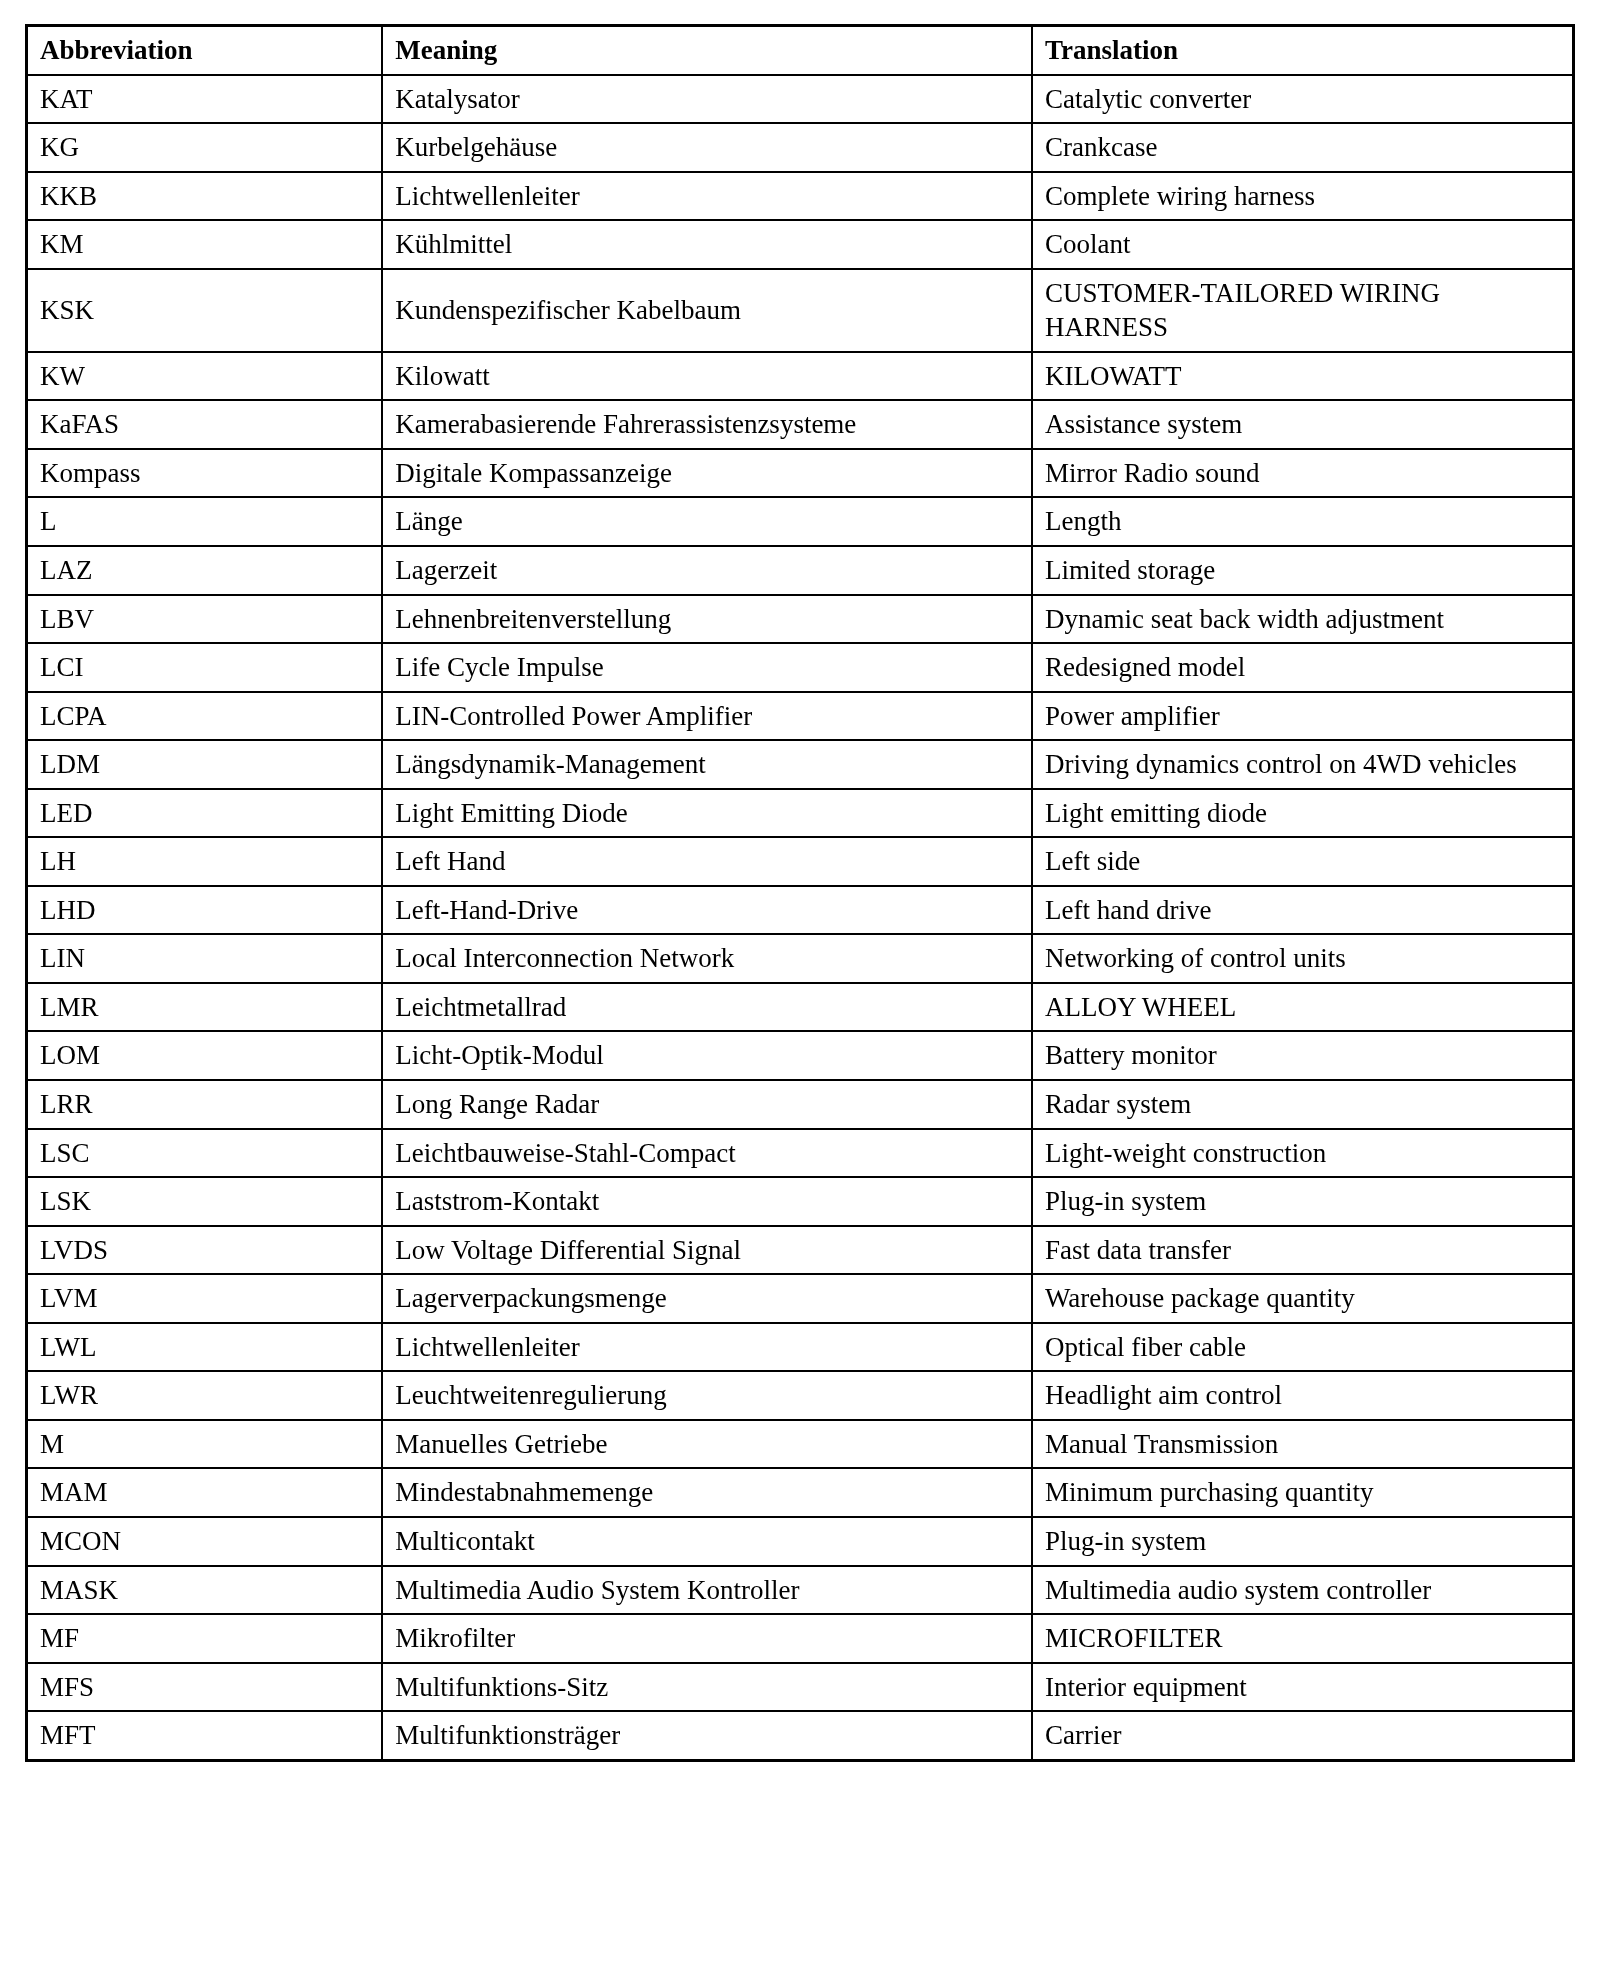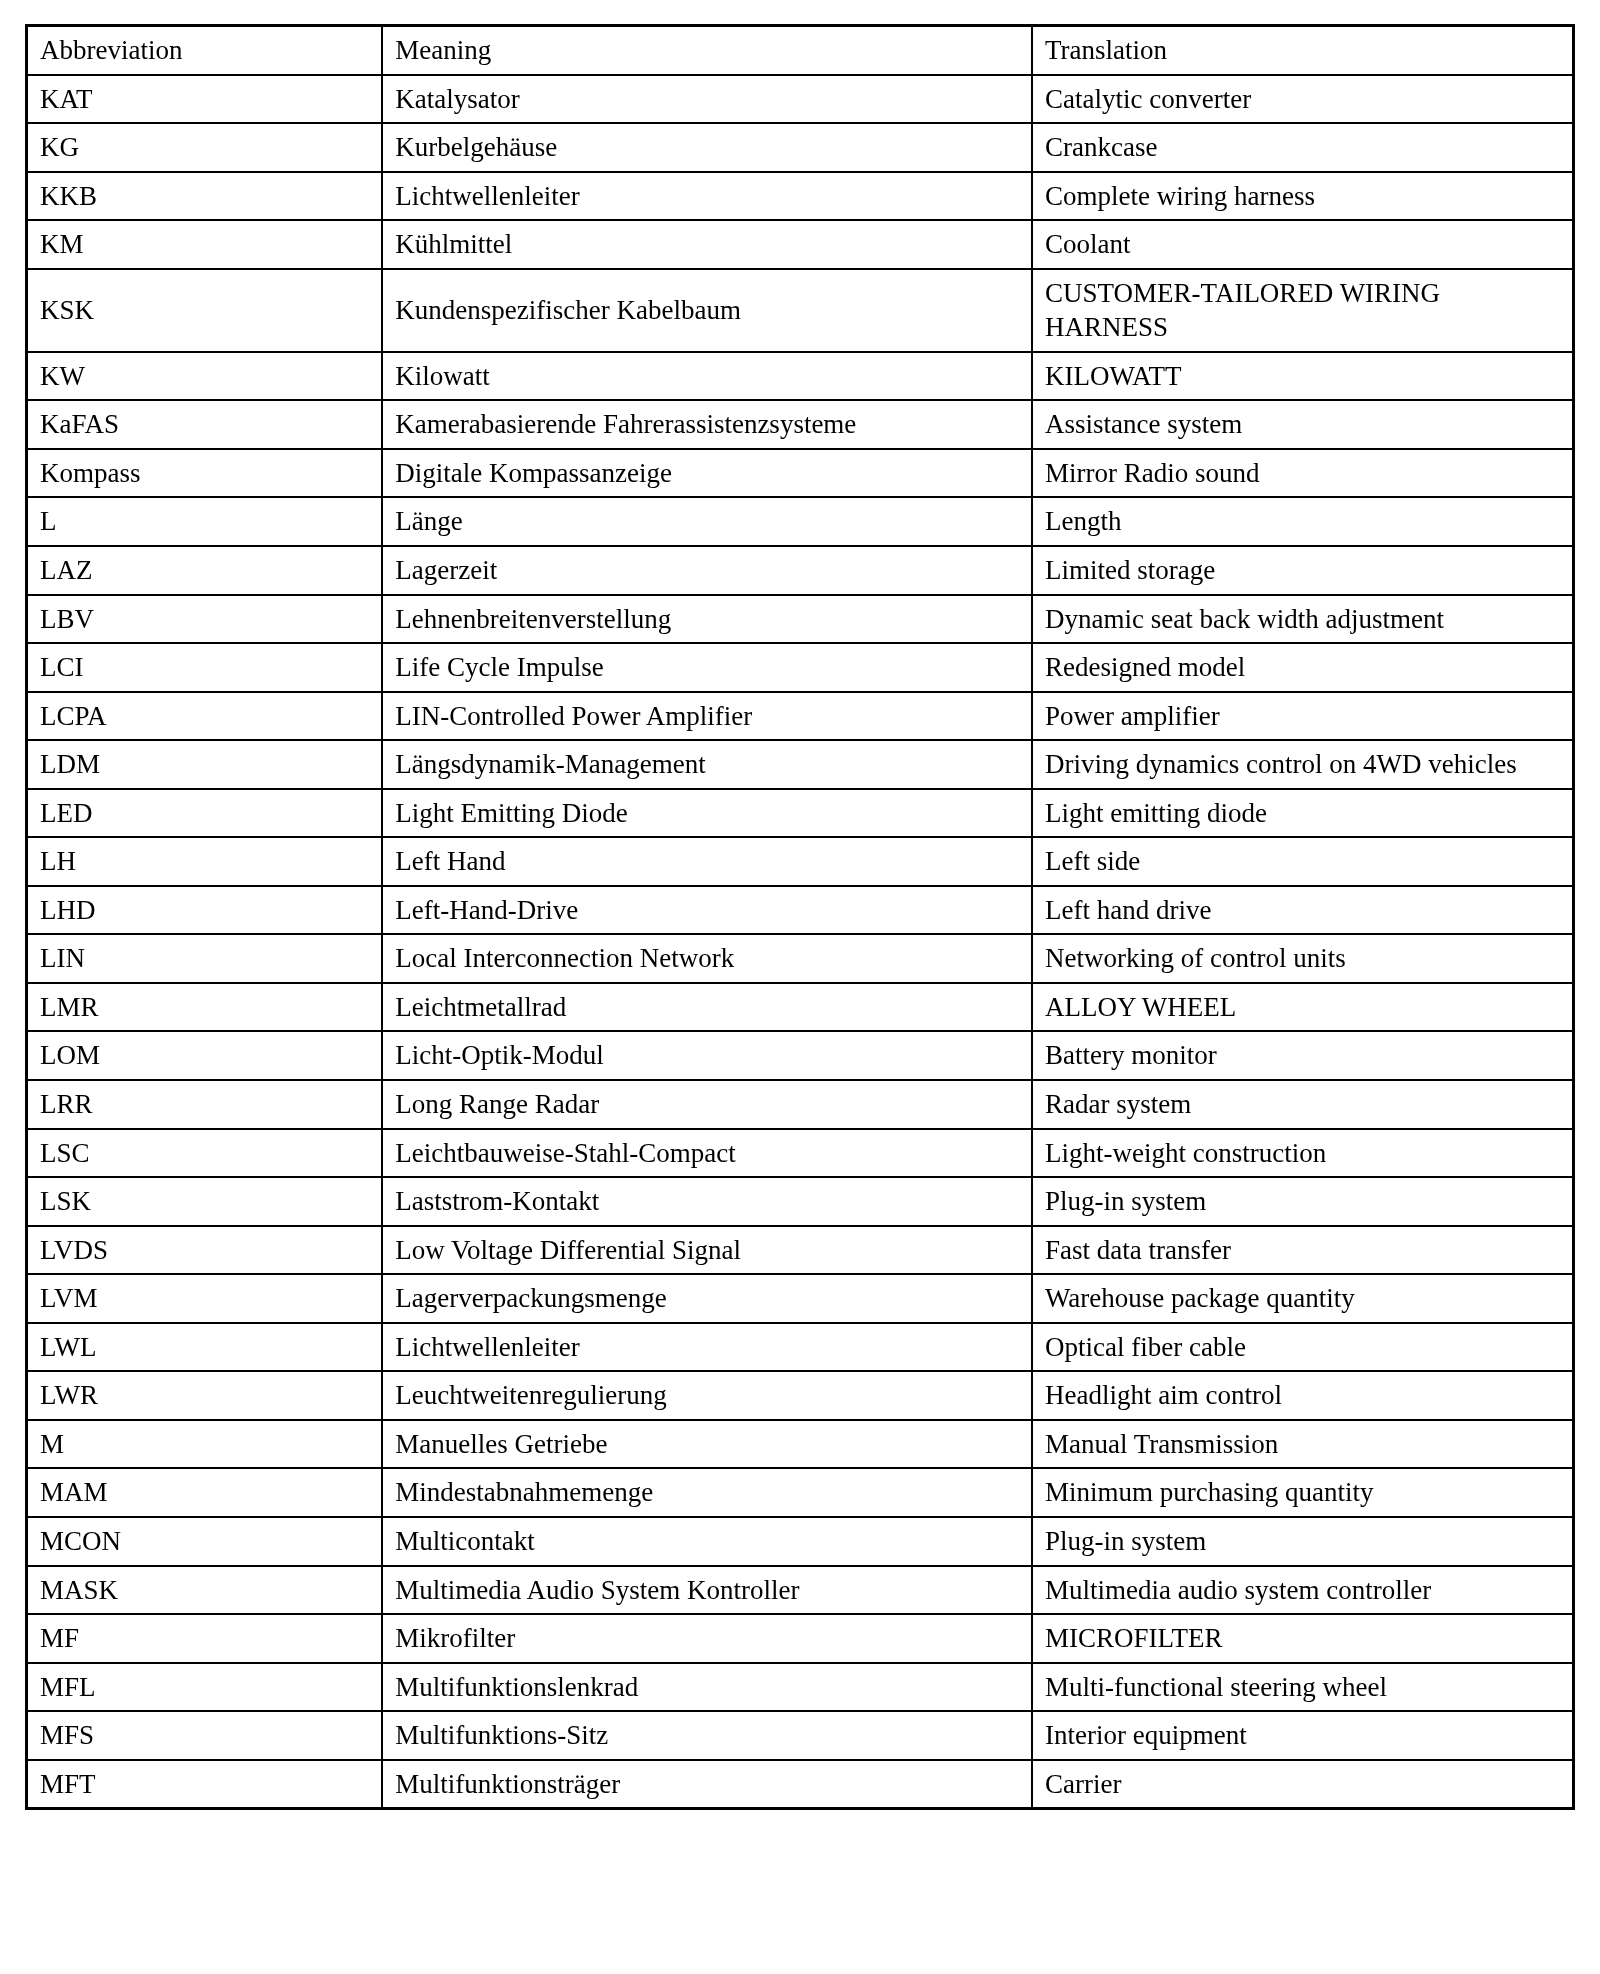--- a/index.html
+++ b/index.html
@@ -26,21 +26,21 @@
   table.abbrev td {
     border: 2px solid #000000;
     padding: 6px 12px;
     font-size: 27px;
     line-height: 1.28;
     text-align: left;
     vertical-align: middle;
     word-wrap: break-word;
   }
   table.abbrev th {
-    font-weight: normal;
+    font-weight: bold;
   }
   col.c-abbr  { width: 23%; }
   col.c-mean  { width: 42%; }
   col.c-trans { width: 35%; }
 </style>
 </head>
 <body>
 
 <div class="page">
   <table class="abbrev">
@@ -211,25 +211,20 @@
           <td>MASK</td>
           <td>Multimedia Audio System Kontroller</td>
           <td>Multimedia audio system controller</td>
         </tr>
         <tr>
           <td>MF</td>
           <td>Mikrofilter</td>
           <td>MICROFILTER</td>
         </tr>
         <tr>
-          <td>MFL</td>
-          <td>Multifunktionslenkrad</td>
-          <td>Multi-functional steering wheel</td>
-        </tr>
-        <tr>
           <td>MFS</td>
           <td>Multifunktions-Sitz</td>
           <td>Interior equipment</td>
         </tr>
         <tr>
           <td>MFT</td>
           <td>Multifunktionsträger</td>
           <td>Carrier</td>
         </tr>
       </tbody>

